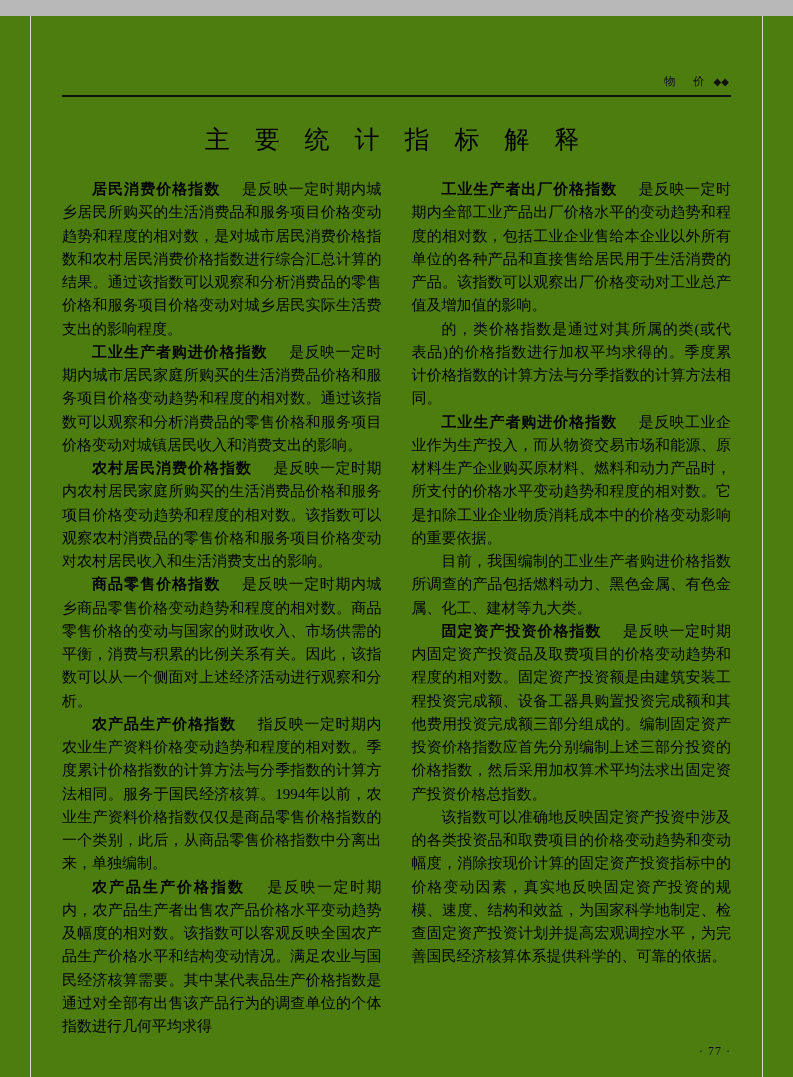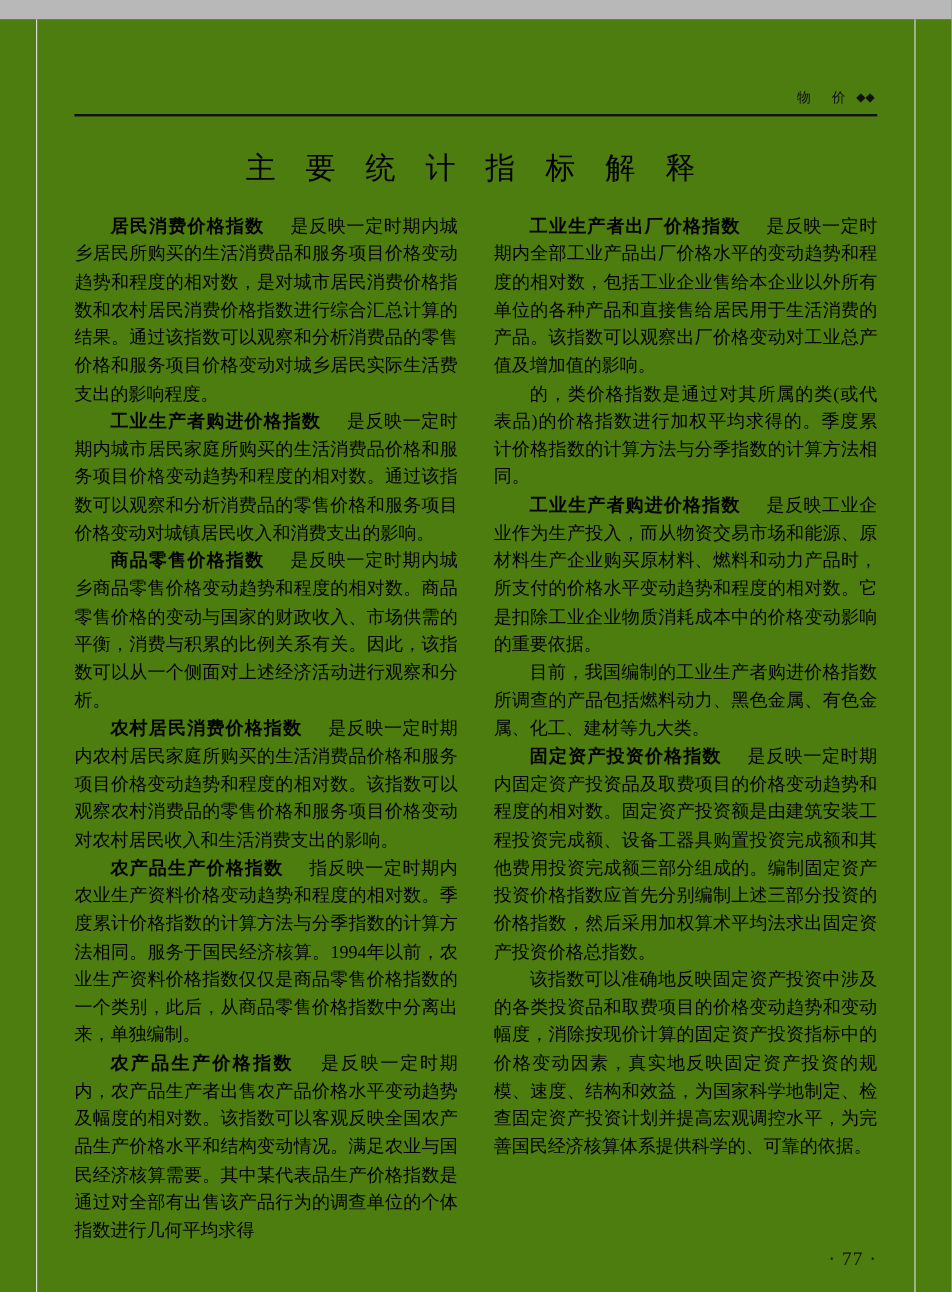--- a/index.html
+++ b/index.html
@@ -107,21 +107,21 @@
   }
   .gap {
     display: inline-block;
     width: 1.4em;
   }
 
   .folio {
     position: absolute;
     right: 62px;
     bottom: 34px;
-    font-size: 16px;
+    font-size: 12px;
     letter-spacing: 1px;
     color: #111;
   }
 </style>
 </head>
 <body>
 
 <div class="page">
 
   <div class="content">
@@ -133,22 +133,22 @@
 
     <hr class="rule-double">
 
     <h1 class="doc-title">主 要 统 计 指 标 解 释</h1>
 
     <div class="columns">
 
       <div class="col">
         <p><span class="term">居民消费价格指数</span><span class="gap"></span><span>是反映一定时期内城乡居民所购买的生活消费品和服务项目价格变动趋势和程度的相对数，是对城市居民消费价格指数和农村居民消费价格指数进行综合汇总计算的结果。通过该指数可以观察和分析消费品的零售价格和服务项目价格变动对城乡居民实际生活费支出的影响程度。</span></p>
         <p><span class="term">工业生产者购进价格指数</span><span class="gap"></span><span>是反映一定时期内城市居民家庭所购买的生活消费品价格和服务项目价格变动趋势和程度的相对数。通过该指数可以观察和分析消费品的零售价格和服务项目价格变动对城镇居民收入和消费支出的影响。</span></p>
+        <p><span class="term">农村居民消费价格指数</span><span class="gap"></span><span>是反映一定时期内农村居民家庭所购买的生活消费品价格和服务项目价格变动趋势和程度的相对数。该指数可以观察农村消费品的零售价格和服务项目价格变动对农村居民收入和生活消费支出的影响。</span></p>
         <p><span class="term">商品零售价格指数</span><span class="gap"></span><span>是反映一定时期内城乡商品零售价格变动趋势和程度的相对数。商品零售价格的变动与国家的财政收入、市场供需的平衡，消费与积累的比例关系有关。因此，该指数可以从一个侧面对上述经济活动进行观察和分析。</span></p>
-        <p><span class="term">农村居民消费价格指数</span><span class="gap"></span><span>是反映一定时期内农村居民家庭所购买的生活消费品价格和服务项目价格变动趋势和程度的相对数。该指数可以观察农村消费品的零售价格和服务项目价格变动对农村居民收入和生活消费支出的影响。</span></p>
         <p><span class="term">农产品生产价格指数</span><span class="gap"></span><span>指反映一定时期内农业生产资料价格变动趋势和程度的相对数。季度累计价格指数的计算方法与分季指数的计算方法相同。服务于国民经济核算。1994年以前，农业生产资料价格指数仅仅是商品零售价格指数的一个类别，此后，从商品零售价格指数中分离出来，单独编制。</span></p>
         <p><span class="term">农产品生产价格指数</span><span class="gap"></span><span>是反映一定时期内，农产品生产者出售农产品价格水平变动趋势及幅度的相对数。该指数可以客观反映全国农产品生产价格水平和结构变动情况。满足农业与国民经济核算需要。其中某代表品生产价格指数是通过对全部有出售该产品行为的调查单位的个体指数进行几何平均求得</span></p>
       </div>
 
       <div class="col">
         <p><span class="term">工业生产者出厂价格指数</span><span class="gap"></span><span>是反映一定时期内全部工业产品出厂价格水平的变动趋势和程度的相对数，包括工业企业售给本企业以外所有单位的各种产品和直接售给居民用于生活消费的产品。该指数可以观察出厂价格变动对工业总产值及增加值的影响。</span></p>
         <p><span>的，类价格指数是通过对其所属的类(或代表品)的价格指数进行加权平均求得的。季度累计价格指数的计算方法与分季指数的计算方法相同。</span></p>
         <p><span class="term">工业生产者购进价格指数</span><span class="gap"></span><span>是反映工业企业作为生产投入，而从物资交易市场和能源、原材料生产企业购买原材料、燃料和动力产品时，所支付的价格水平变动趋势和程度的相对数。它是扣除工业企业物质消耗成本中的价格变动影响的重要依据。</span></p>
         <p><span>目前，我国编制的工业生产者购进价格指数所调查的产品包括燃料动力、黑色金属、有色金属、化工、建材等九大类。</span></p>
         <p><span class="term">固定资产投资价格指数</span><span class="gap"></span><span>是反映一定时期内固定资产投资品及取费项目的价格变动趋势和程度的相对数。固定资产投资额是由建筑安装工程投资完成额、设备工器具购置投资完成额和其他费用投资完成额三部分组成的。编制固定资产投资价格指数应首先分别编制上述三部分投资的价格指数，然后采用加权算术平均法求出固定资产投资价格总指数。</span></p>

